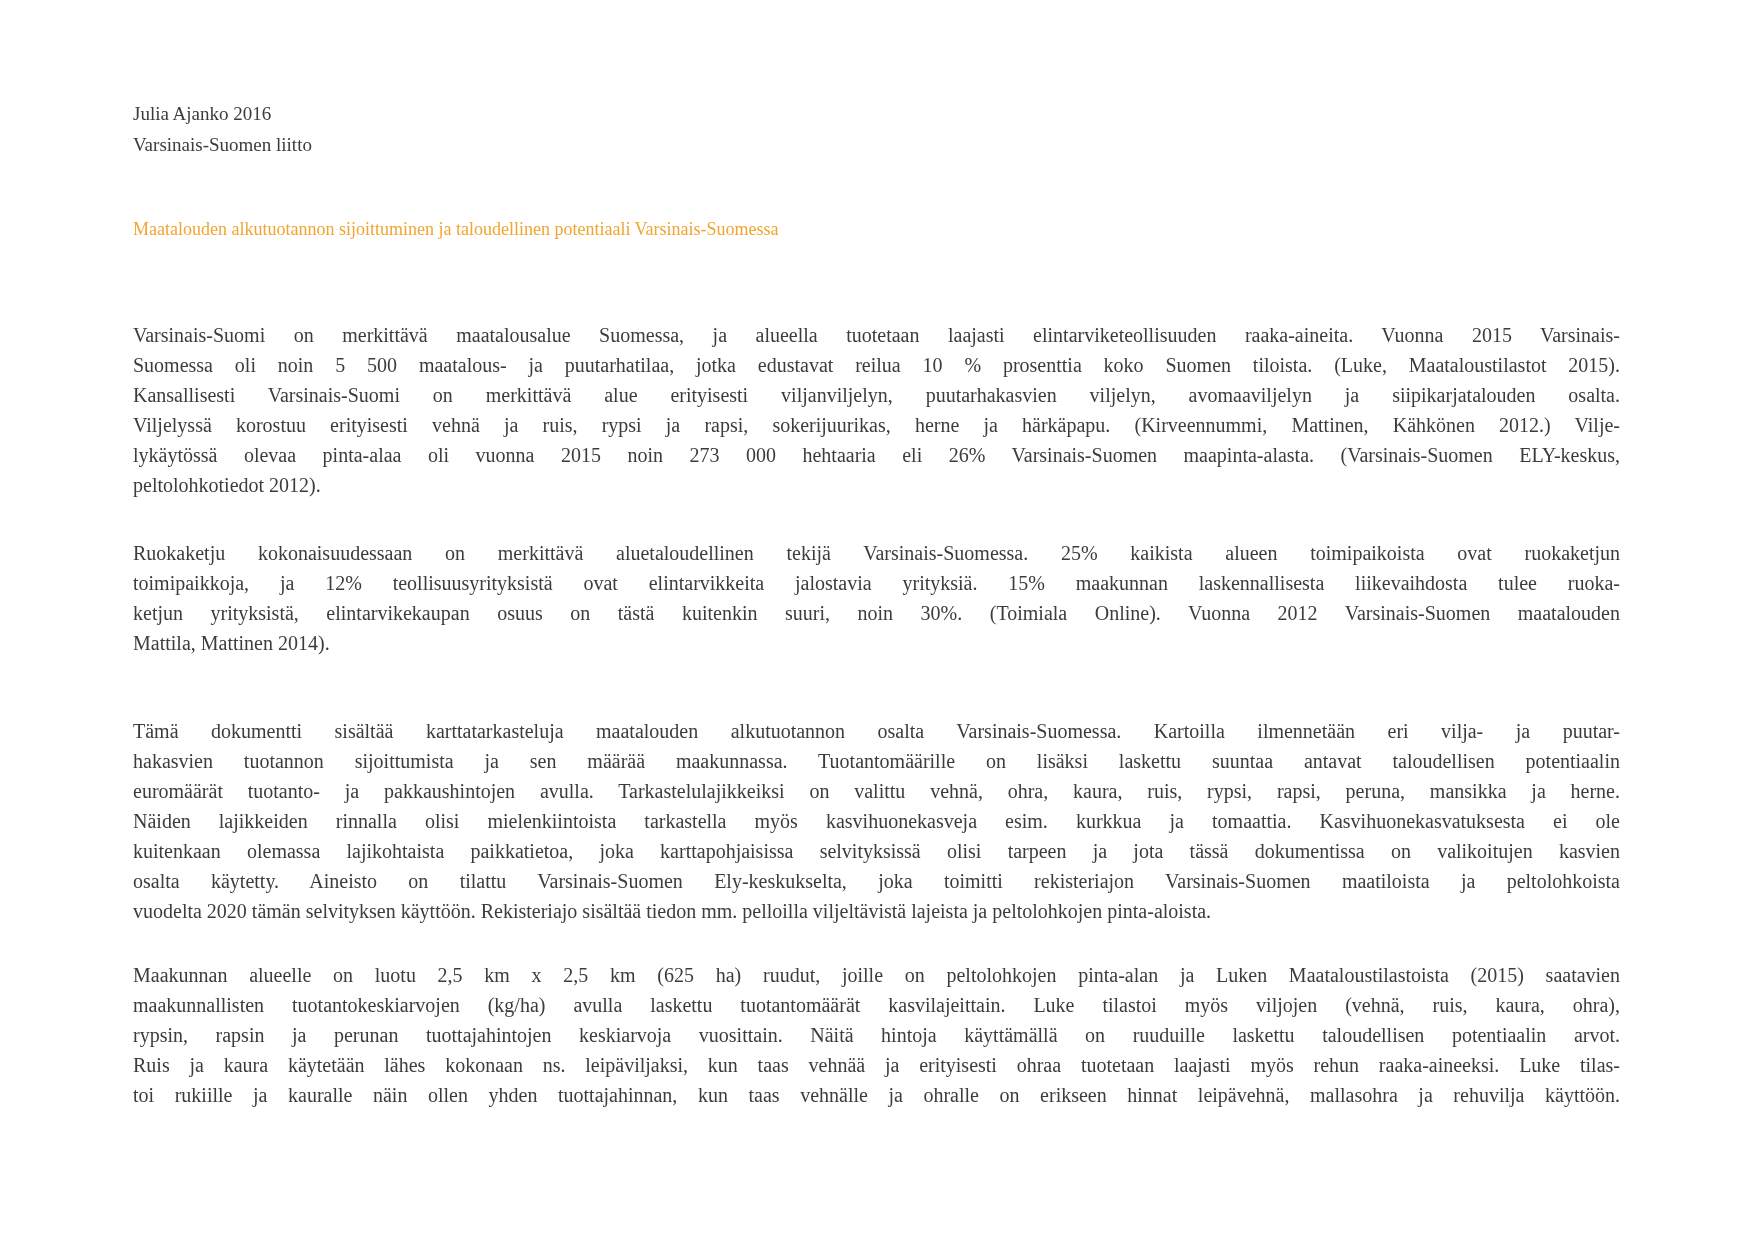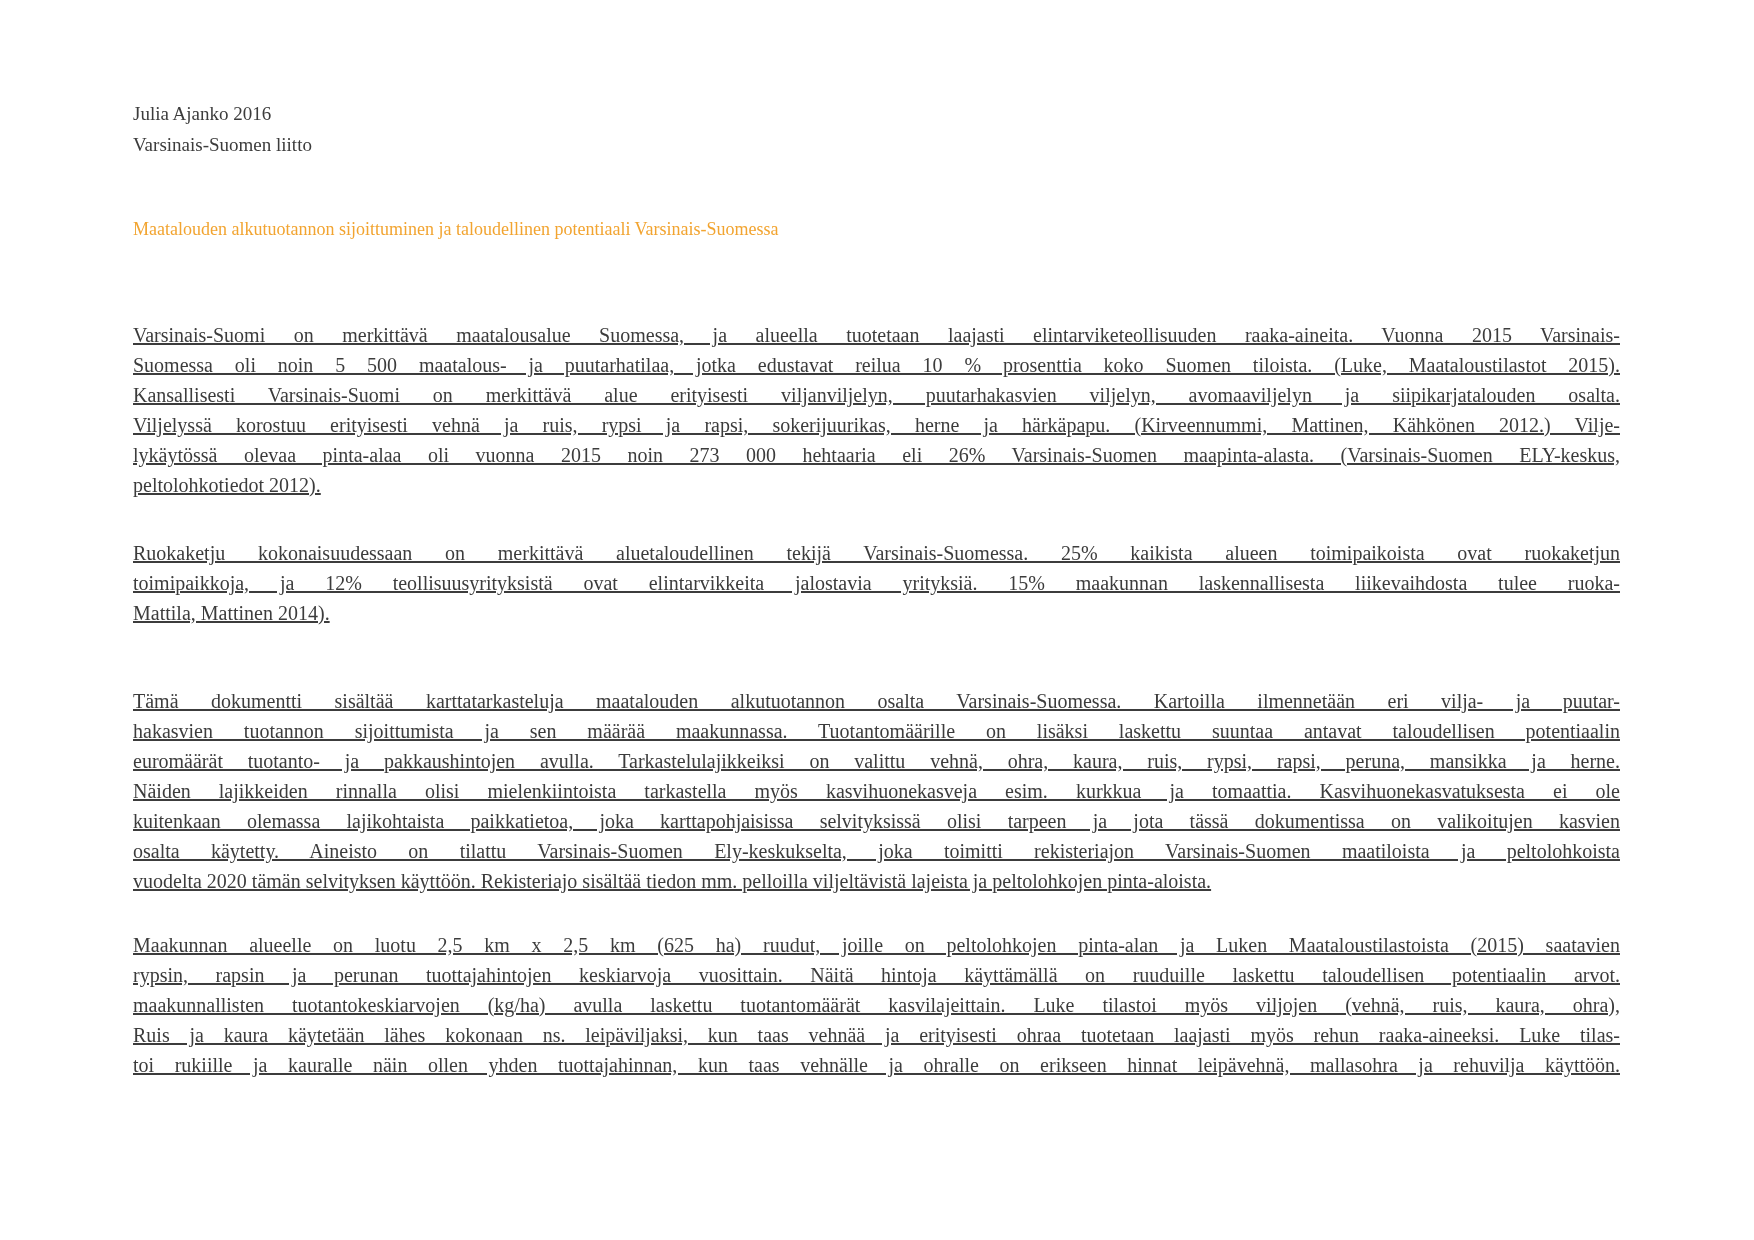--- a/index.html
+++ b/index.html
@@ -31,21 +31,20 @@
   }
   .doc-title {
     margin: 52px 0 0 0;
     font-size: 18px;
     line-height: 34px;
     font-weight: 400;
     color: var(--accent-color);
   }
   .body-text {
     margin: 0;
-    text-decoration: underline;
   }
   .paragraph {
     margin-top: 38px;
   }
   .paragraph:nth-child(1) { margin-top: 74px; }
   .paragraph:nth-child(3) { margin-top: 58px; }
   .paragraph:nth-child(4) { margin-top: 34px; }
   .paragraph .line {
     font-size: 20px;
     line-height: 30px;
@@ -74,32 +73,33 @@
         <div class="line">Varsinais-Suomi on merkittävä maatalousalue Suomessa, ja alueella tuotetaan laajasti elintarviketeollisuuden raaka-aineita. Vuonna 2015 Varsinais-</div>
         <div class="line">Suomessa oli noin 5 500 maatalous- ja puutarhatilaa, jotka edustavat reilua 10 % prosenttia koko Suomen tiloista. (Luke, Maataloustilastot 2015).</div>
         <div class="line">Kansallisesti Varsinais-Suomi on merkittävä alue erityisesti viljanviljelyn, puutarhakasvien viljelyn, avomaaviljelyn ja siipikarjatalouden osalta.</div>
         <div class="line">Viljelyssä korostuu erityisesti vehnä ja ruis, rypsi ja rapsi, sokerijuurikas, herne ja härkäpapu. (Kirveennummi, Mattinen, Kähkönen 2012.) Vilje-</div>
         <div class="line">lykäytössä olevaa pinta-alaa oli vuonna 2015 noin 273 000 hehtaaria eli 26% Varsinais-Suomen maapinta-alasta. (Varsinais-Suomen ELY-keskus,</div>
         <div class="line line-last">peltolohkotiedot 2012).</div>
       </div>
       <div class="paragraph">
         <div class="line">Ruokaketju kokonaisuudessaan on merkittävä aluetaloudellinen tekijä Varsinais-Suomessa. 25% kaikista alueen toimipaikoista ovat ruokaketjun</div>
         <div class="line">toimipaikkoja, ja 12% teollisuusyrityksistä ovat elintarvikkeita jalostavia yrityksiä. 15% maakunnan laskennallisesta liikevaihdosta tulee ruoka-</div>
+        <div class="line">ketjun yrityksistä, elintarvikekaupan osuus on tästä kuitenkin suuri, noin 30%. (Toimiala Online). Vuonna 2012 Varsinais-Suomen maatalouden</div>
         <div class="line line-last">Mattila, Mattinen 2014).</div>
       </div>
       <div class="paragraph">
         <div class="line">Tämä dokumentti sisältää karttatarkasteluja maatalouden alkutuotannon osalta Varsinais-Suomessa. Kartoilla ilmennetään eri vilja- ja puutar-</div>
         <div class="line">hakasvien tuotannon sijoittumista ja sen määrää maakunnassa. Tuotantomäärille on lisäksi laskettu suuntaa antavat taloudellisen potentiaalin</div>
         <div class="line">euromäärät tuotanto- ja pakkaushintojen avulla. Tarkastelulajikkeiksi on valittu vehnä, ohra, kaura, ruis, rypsi, rapsi, peruna, mansikka ja herne.</div>
         <div class="line">Näiden lajikkeiden rinnalla olisi mielenkiintoista tarkastella myös kasvihuonekasveja esim. kurkkua ja tomaattia. Kasvihuonekasvatuksesta ei ole</div>
         <div class="line">kuitenkaan olemassa lajikohtaista paikkatietoa, joka karttapohjaisissa selvityksissä olisi tarpeen ja jota tässä dokumentissa on valikoitujen kasvien</div>
         <div class="line">osalta käytetty. Aineisto on tilattu Varsinais-Suomen Ely-keskukselta, joka toimitti rekisteriajon Varsinais-Suomen maatiloista ja peltolohkoista</div>
         <div class="line line-last">vuodelta 2020 tämän selvityksen käyttöön. Rekisteriajo sisältää tiedon mm. pelloilla viljeltävistä lajeista ja peltolohkojen pinta-aloista.</div>
       </div>
       <div class="paragraph">
         <div class="line">Maakunnan alueelle on luotu 2,5 km x 2,5 km (625 ha) ruudut, joille on peltolohkojen pinta-alan ja Luken Maataloustilastoista (2015) saatavien</div>
+        <div class="line">maakunnallisten tuotantokeskiarvojen (kg/ha) avulla laskettu tuotantomäärät kasvilajeittain. Luke tilastoi myös viljojen (vehnä, ruis, kaura, ohra),</div>
         <div class="line">rypsin, rapsin ja perunan tuottajahintojen keskiarvoja vuosittain. Näitä hintoja käyttämällä on ruuduille laskettu taloudellisen potentiaalin arvot.</div>
-        <div class="line">maakunnallisten tuotantokeskiarvojen (kg/ha) avulla laskettu tuotantomäärät kasvilajeittain. Luke tilastoi myös viljojen (vehnä, ruis, kaura, ohra),</div>
         <div class="line">Ruis ja kaura käytetään lähes kokonaan ns. leipäviljaksi, kun taas vehnää ja erityisesti ohraa tuotetaan laajasti myös rehun raaka-aineeksi. Luke tilas-</div>
         <div class="line">toi rukiille ja kauralle näin ollen yhden tuottajahinnan, kun taas vehnälle ja ohralle on erikseen hinnat leipävehnä, mallasohra ja rehuvilja käyttöön.</div>
       </div>
     </div>
 </div>
 
 </body></html>

